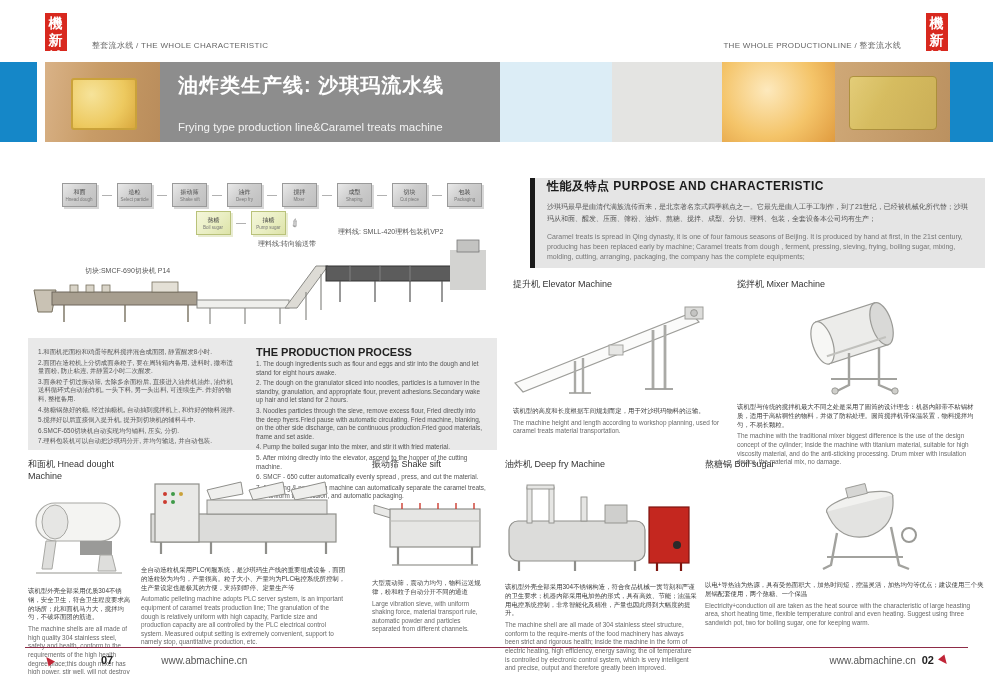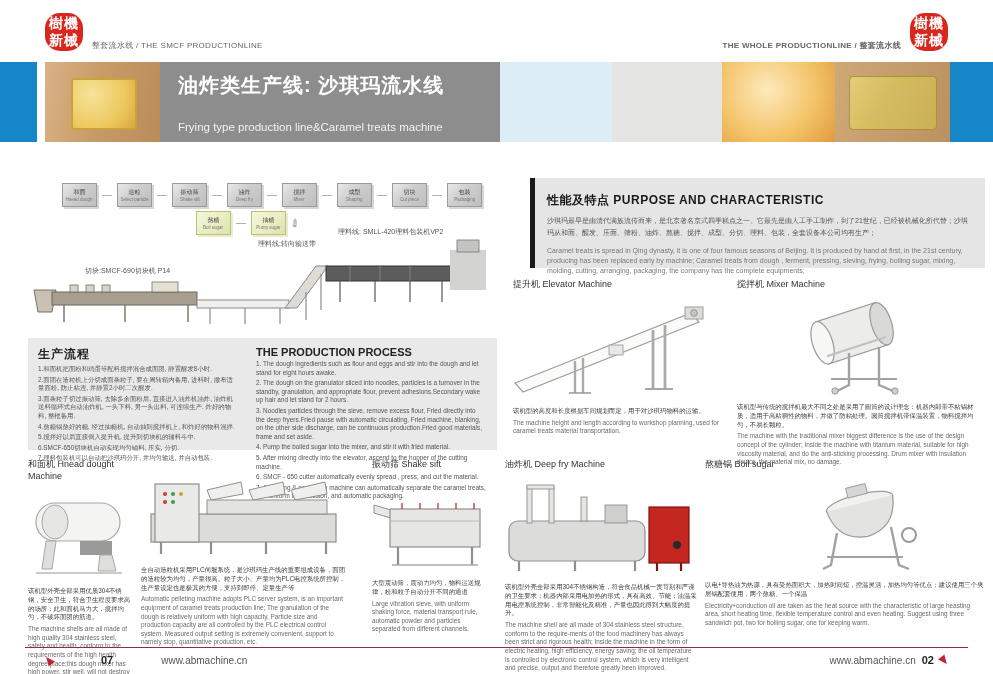--- a/index.html
+++ b/index.html
@@ -1,22 +1,22 @@
 <!DOCTYPE html>
 <html><head>
 <meta charset="utf-8">
 <style>
   html,body{margin:0;padding:0;background:#fff;}
   #page{position:relative;width:993px;height:674px;background:#fff;overflow:hidden;
         font-family:"Liberation Sans", sans-serif;color:#333;}
   .abs{position:absolute;}
   
-  .seal{width:38px;height:38px;background:#d8281e;color:#fff;display:flex;flex-direction:column;
+  .seal{width:22px;height:38px;background:#d8281e;color:#fff;display:flex;flex-direction:column;
         justify-content:center;text-align:center;font-weight:bold;font-size:14px;line-height:17px;
-        letter-spacing:1px;border-radius:15px;}
+        letter-spacing:1px;}
   .tagline{font-size:8px;color:#666;letter-spacing:.3px;}
   
   .band{position:absolute;top:62px;height:80px;}
   .band-blue{background:#1587c8;}
   .band-gray{background:#8d8d8d;display:flex;flex-direction:column;justify-content:center;padding-left:18px;box-sizing:border-box;gap:16px;}
   .band-title-zh{color:#fff;font-size:20px;font-weight:bold;letter-spacing:1px;}
   .band-title-en{color:#f2f2f2;font-size:11.5px;margin-top:6px;}
   .photo{position:absolute;top:62px;height:80px;}
   .wood{background:linear-gradient(100deg,#d9b287 0%,#c89c67 45%,#b98c5b 100%);}
   .treat{position:absolute;background:radial-gradient(circle at 30% 30%,#f6e39a,#edc95f 60%,#d9a83e);
@@ -36,21 +36,21 @@
   .fdash{color:#9a9a9a;font-size:10px;line-height:10px;}
   .pencil{font-size:11px;color:#888;transform:rotate(-40deg);}
   
   .diag-label{font-size:7px;color:#555;white-space:nowrap;}
   
   .panel{background:#e9e9e9;}
   .proc-title-zh{font-size:12px;font-weight:bold;color:#222;letter-spacing:1px;}
   .proc-title-en{font-size:11px;font-weight:bold;color:#222;}
   .proc-item{font-size:6.4px;line-height:8.6px;color:#555;margin-top:2px;}
   
-  .purpose{background:#e5e5e5;border-left:5px solid #1a1a1a;box-sizing:border-box;padding:14px 12px;}
+  .purpose{background:#e5e5e5;border-left:5px solid #1a1a1a;box-sizing:border-box;padding:0 12px;}
   .purpose-title{font-size:12px;font-weight:bold;color:#1a1a1a;letter-spacing:.5px;}
   .purpose-zh{font-size:7px;line-height:12px;color:#555;margin-top:6px;}
   .purpose-en{font-size:7px;line-height:10px;color:#777;margin-top:7px;}
   
   .m-title{font-size:9px;color:#333;}
   .zh{font-size:6.4px;line-height:8.8px;color:#3c3c3c;}
   .en{font-size:6.4px;line-height:8.6px;color:#6a6a6a;margin-top:3px;}
   
   .foot-line{height:1px;background:#8e2c47;}
   .foot{display:flex;align-items:center;gap:6px;font-size:10px;color:#555;}
@@ -63,23 +63,23 @@
 <body>
 
 <div id="page">
 
   <div class="abs" style="left:45px;top:13px;">
     <div class="seal">
       <div>樹機</div>
       <div>新械</div>
     </div>
   </div>
-  <div class="abs tagline" style="left:92px;top:40px;">整套流水线 / THE SMCF PRODUCTIONLINE</div>
-
-  <div class="abs tagline" style="right:92px;top:40px;text-align:center;font-weight:bold;">THE WHOLE PRODUCTIONLINE / 整套流水线</div>
+  <div class="abs tagline" style="left:92px;top:40px;">整套流水线 / THE WHOLE CHARACTERISTIC</div>
+
+  <div class="abs tagline" style="right:92px;top:40px;text-align:center;">THE WHOLE PRODUCTIONLINE / 整套流水线</div>
   <div class="abs" style="right:45px;top:13px;">
     <div class="seal">
       <div>樹機</div>
       <div>新械</div>
     </div>
   </div>
 
   <div class="band band-blue" style="left:0;width:37px;"></div>
   <div class="photo wood" style="left:45px;width:115px;">
     <div class="treat" style="left:26px;top:16px;width:62px;height:48px;"></div>
@@ -182,21 +182,20 @@
     <rect x="420" y="18" width="36" height="40" fill="#d3d3d1" stroke="#77777 4" stroke-width="1"></rect>
     <rect x="427" y="8" width="22" height="12" fill="#c3c3c1" stroke="#777" stroke-width="0.8"></rect>
     <line x1="310" y1="49" x2="310" y2="70" stroke="#555" stroke-width="1.2"></line>
     <line x1="345" y1="49" x2="345" y2="70" stroke="#555" stroke-width="1.2"></line>
     <line x1="380" y1="49" x2="380" y2="70" stroke="#555" stroke-width="1.2"></line>
     <line x1="412" y1="49" x2="412" y2="70" stroke="#555" stroke-width="1.2"></line>
   </svg>
 
   <div class="abs panel" style="left:28px;top:338px;width:469px;height:112px;">
     <div class="abs" style="left:10px;top:8px;width:200px;">
-      <div class="proc-title-zh">生产流程</div>
       <div class="proc-item">1.和面机把面粉和鸡蛋等配料搅拌混合成面团, 静置醒发8小时.</div>
       <div class="proc-item">2.面团在造粒机上分切成面条粒子, 要在周转箱内备用, 进料时, 撒布适量面粉, 防止粘连, 并静置2小时二次醒发.</div>
       <div class="proc-item">3.面条粒子切过振动筛, 去除多余面粉后, 直接进入油炸机油炸, 油炸机送料循环式自动油炸机, 一头下料, 另一头出料, 可连续生产. 炸好的物料, 整框备用.</div>
       <div class="proc-item">4.熬糖锅熬好的糖, 经过抽糖机, 自动抽到搅拌机上, 和炸好的物料混拌.</div>
       <div class="proc-item">5.搅拌好以后直接倒入提升机, 提升到切块机的辅料斗中.</div>
       <div class="proc-item">6.SMCF-650切块机自动实现均匀铺料, 压实, 分切.</div>
       <div class="proc-item">7.理料包装机可以自动把沙琪玛分开, 并均匀输送, 并自动包装.</div>
     </div>
     <div class="abs" style="left:228px;top:8px;width:230px;">
       <div class="proc-title-en">THE PRODUCTION PROCESS</div>

